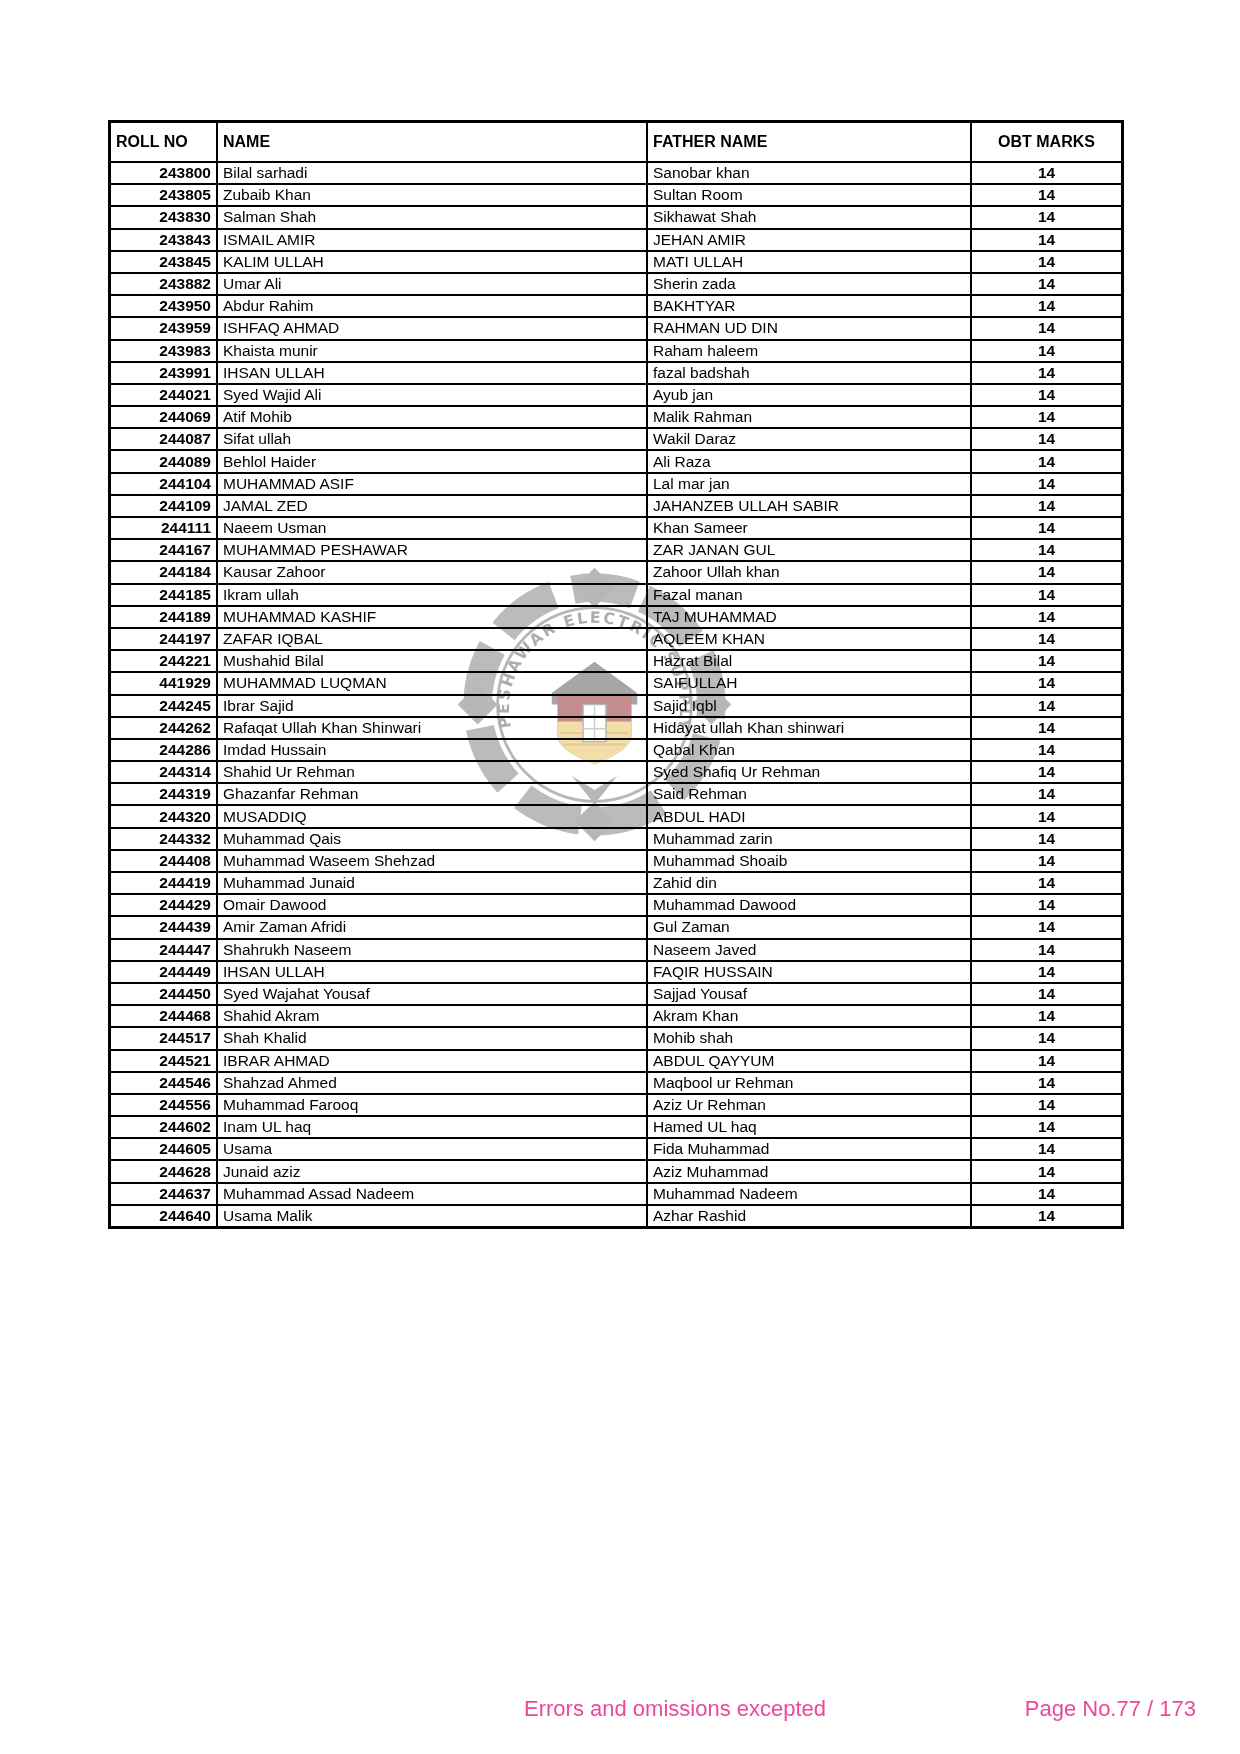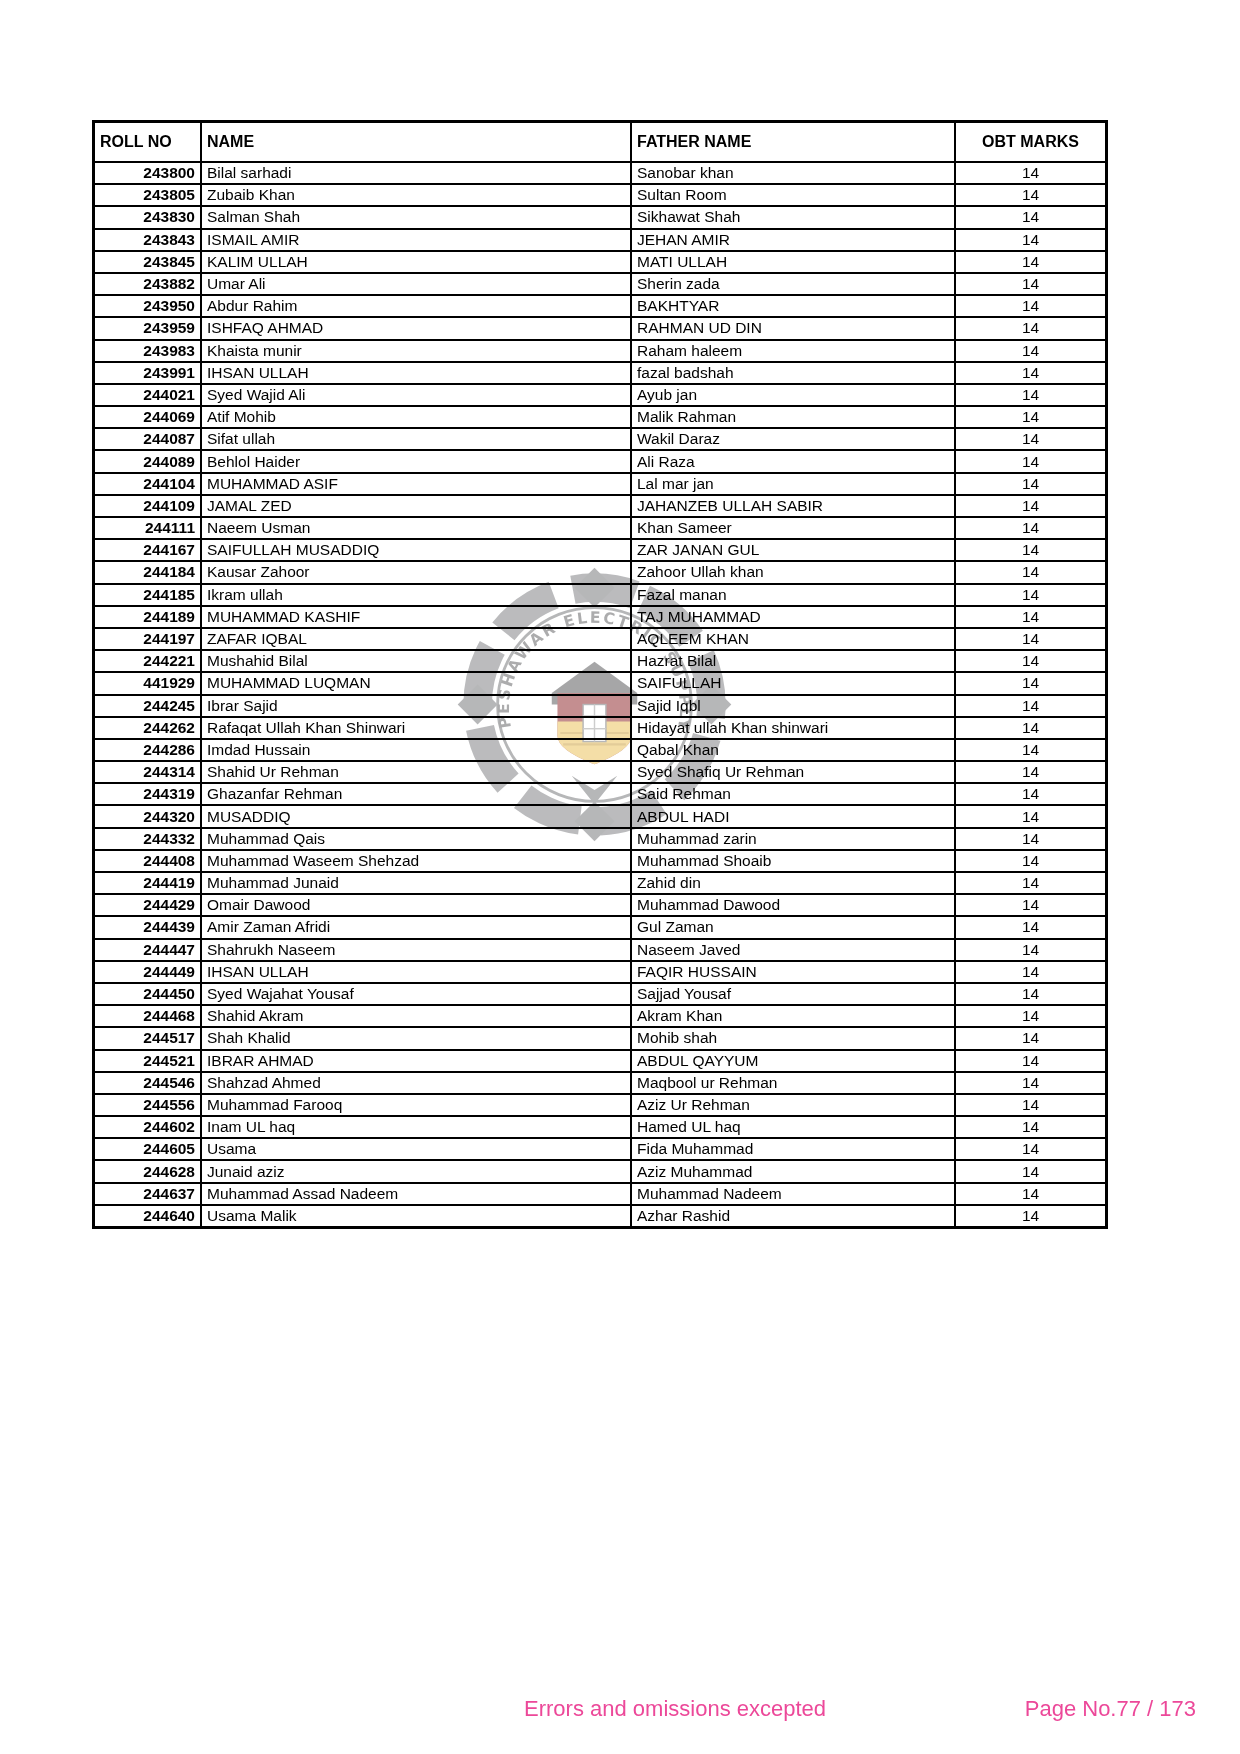--- a/index.html
+++ b/index.html
@@ -17,21 +17,21 @@
     left: 452px;
     top: 562px;
     width: 285px;
     height: 285px;
     opacity: 0.55;
     pointer-events: none;
     z-index: 0;
   }
   table.results {
     position: absolute;
-    left: 92px;
+    left: 108px;
     top: 120px;
     width: 972px;
     border-collapse: collapse;
     table-layout: fixed;
     z-index: 1;
     background: transparent;
   }
   table.results th, table.results td {
     border: 2px solid #000000;
     padding: 0 5px;
@@ -56,21 +56,21 @@
   }
   td.col-roll {
     font-weight: bold;
     text-align: right;
     padding-right: 10px;
   }
   th.col-roll  { width: 95px; }
   th.col-name  { width: 418px; }
   th.col-father{ width: 312px; }
   th.col-marks { width: 139px; }
-  td.col-marks { text-align: center; }
+  td.col-marks { text-align: center; font-weight: bold; }
   .footer {
     position: absolute;
     top: 1696px;
     left: 0;
     width: 1240px;
     height: 24px;
     font-size: 22px;
     color: #ec4899;
     z-index: 1;
   }
@@ -243,21 +243,21 @@
   <tr>
     <td class="col-roll">244111</td>
     <td class="col-name">Naeem Usman</td>
     <td class="col-father">Khan Sameer</td>
     <td class="col-marks">14</td>
   </tr>
 
 
   <tr>
     <td class="col-roll">244167</td>
-    <td class="col-name">SAIFULLAH MUSADDIQ</td>
+    <td class="col-name">MUHAMMAD PESHAWAR</td>
     <td class="col-father">ZAR JANAN GUL</td>
     <td class="col-marks">14</td>
   </tr>
 
   <tr>
     <td class="col-roll">244184</td>
     <td class="col-name">Kausar Zahoor</td>
     <td class="col-father">Zahoor Ullah khan</td>
     <td class="col-marks">14</td>
   </tr>

